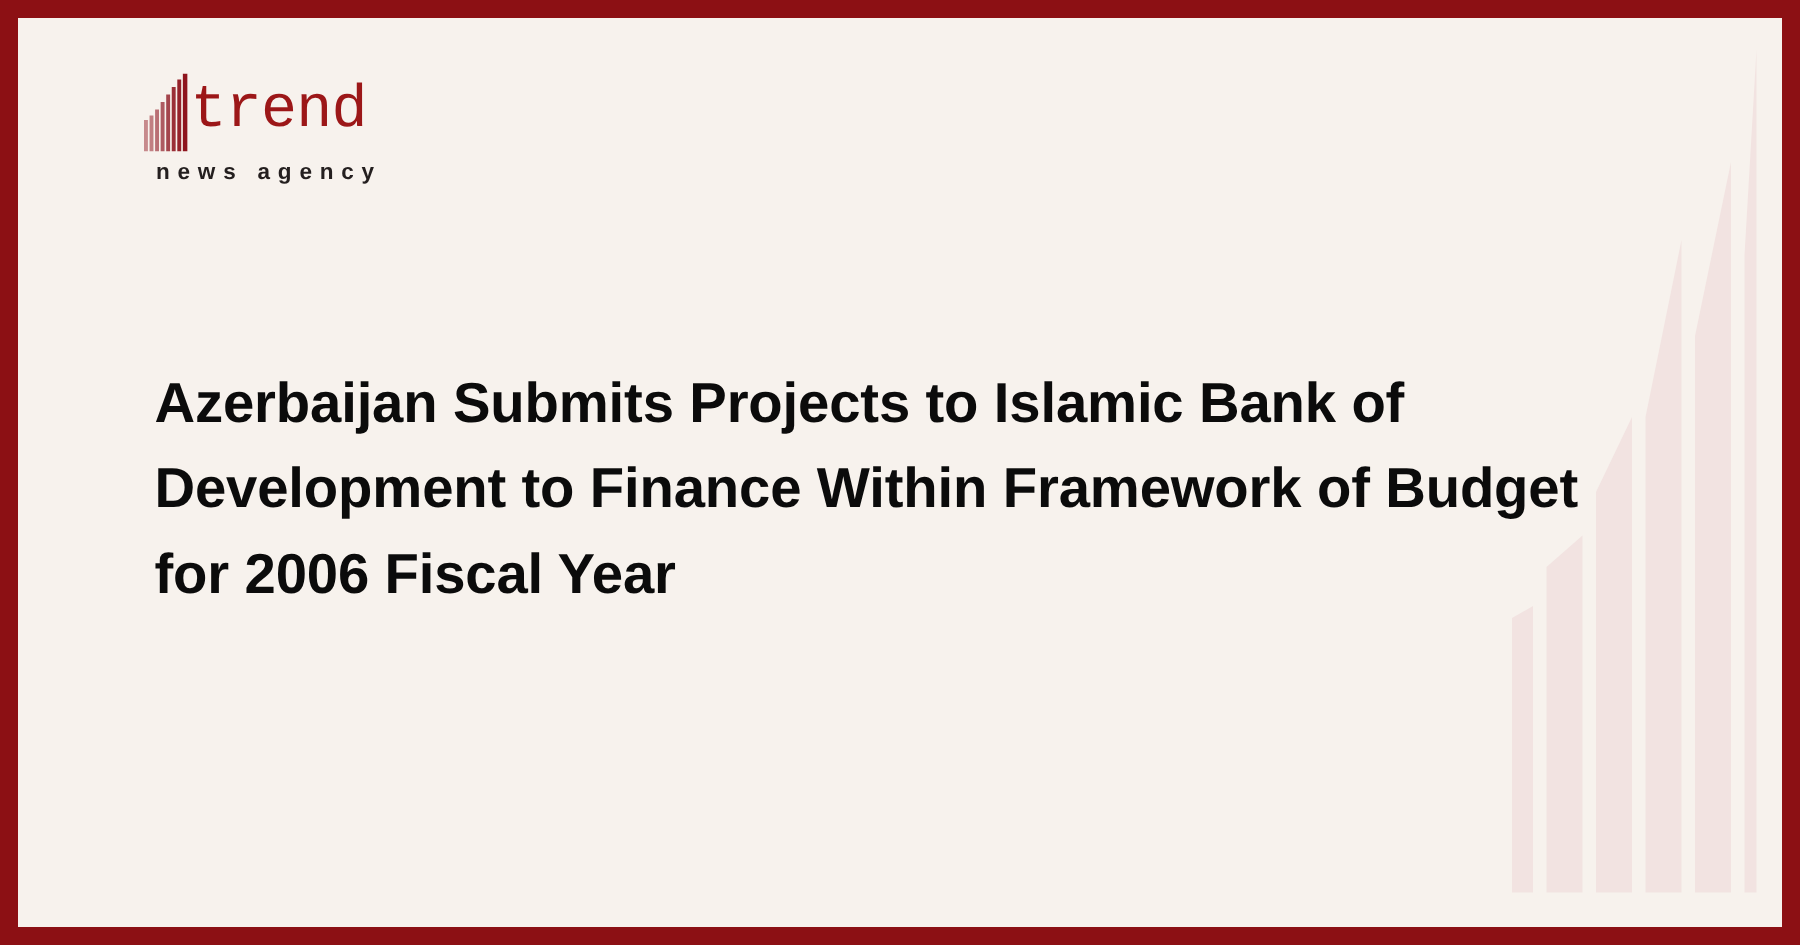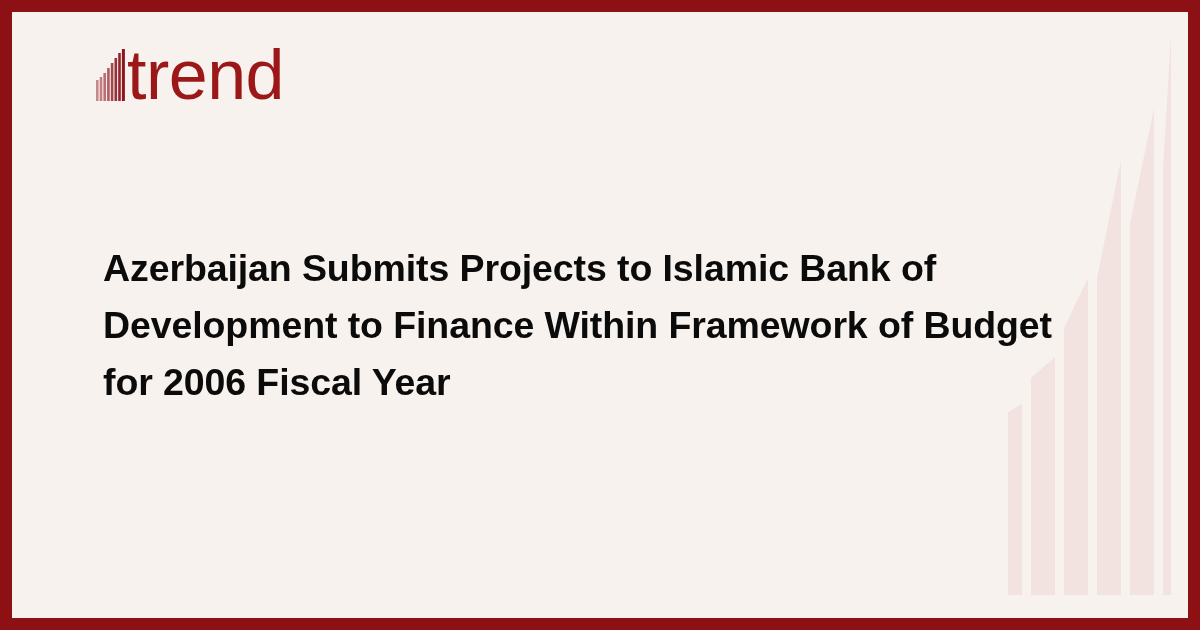--- a/index.html
+++ b/index.html
@@ -54,22 +54,22 @@
     align-items: flex-end;
     height: 56px;
   }
   .logo-mark {
     display: block;
     width: 30px;
     height: 52px;
     margin-right: 1px;
   }
   .logo-word {
-    font-family: Liberation Sans, sans-serif;
-    font-size: 70px;
+    font-family: Liberation Mono, monospace;
+    font-size: 40px;
     line-height: 52px;
     font-weight: 400;
     color: #9C1718;
     letter-spacing: -0.5px;
     white-space: nowrap;
   }
   .logo-sub {
     margin-top: 5px;
     margin-left: 8px;
     font-family: "Liberation Sans", sans-serif;
@@ -120,18 +120,19 @@
           <rect x="3.7" y="28" width="2.6" height="24" fill="#C17F82"></rect>
           <rect x="7.4" y="24" width="2.6" height="28" fill="#B96F74"></rect>
           <rect x="11.1" y="19" width="2.6" height="33" fill="#AE5B61"></rect>
           <rect x="14.8" y="14" width="2.6" height="38" fill="#A4454C"></rect>
           <rect x="18.5" y="9" width="2.6" height="43" fill="#9B2F37"></rect>
           <rect x="22.2" y="4" width="2.6" height="48" fill="#95212A"></rect>
           <rect x="25.9" y="0" width="3.0" height="52" fill="#8E141D"></rect>
         </svg>
         <div class="logo-word">trend</div>
       </div>
+      <div class="logo-sub">news agency</div>
     </div>
 
     <h1 class="headline">Azerbaijan Submits Projects to Islamic Bank of Development to Finance Within Framework of Budget for 2006 Fiscal Year</h1>
 
   </div>
 </div>
 
 </body></html>

